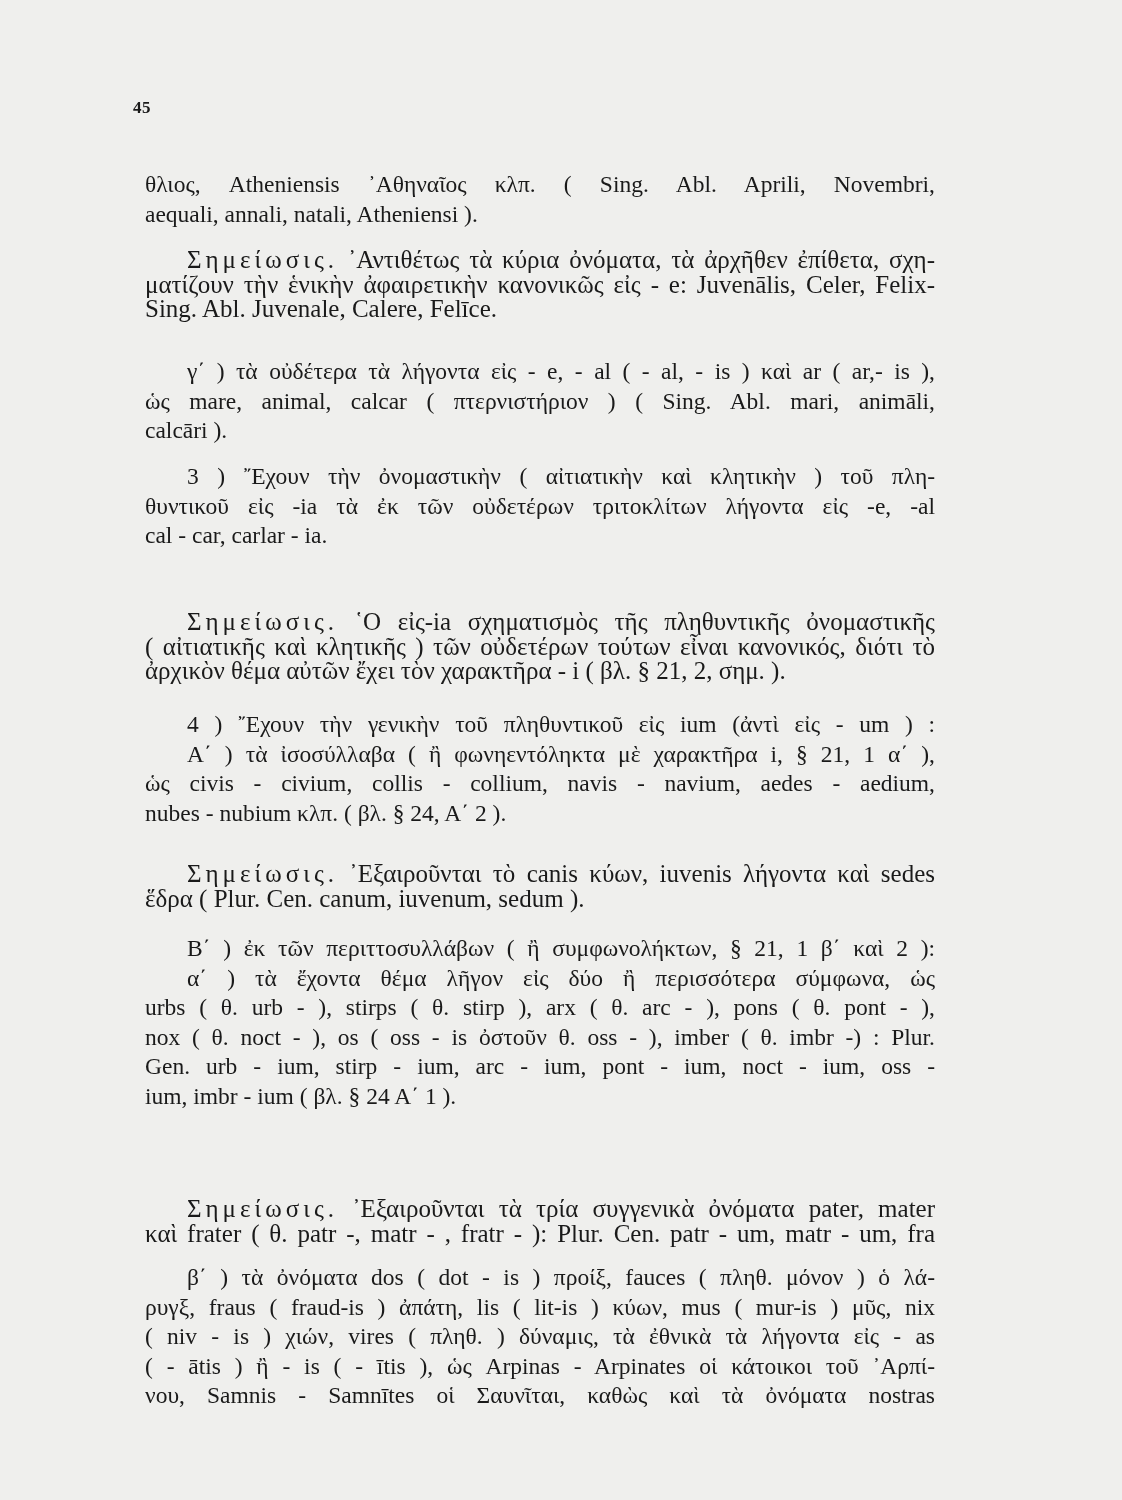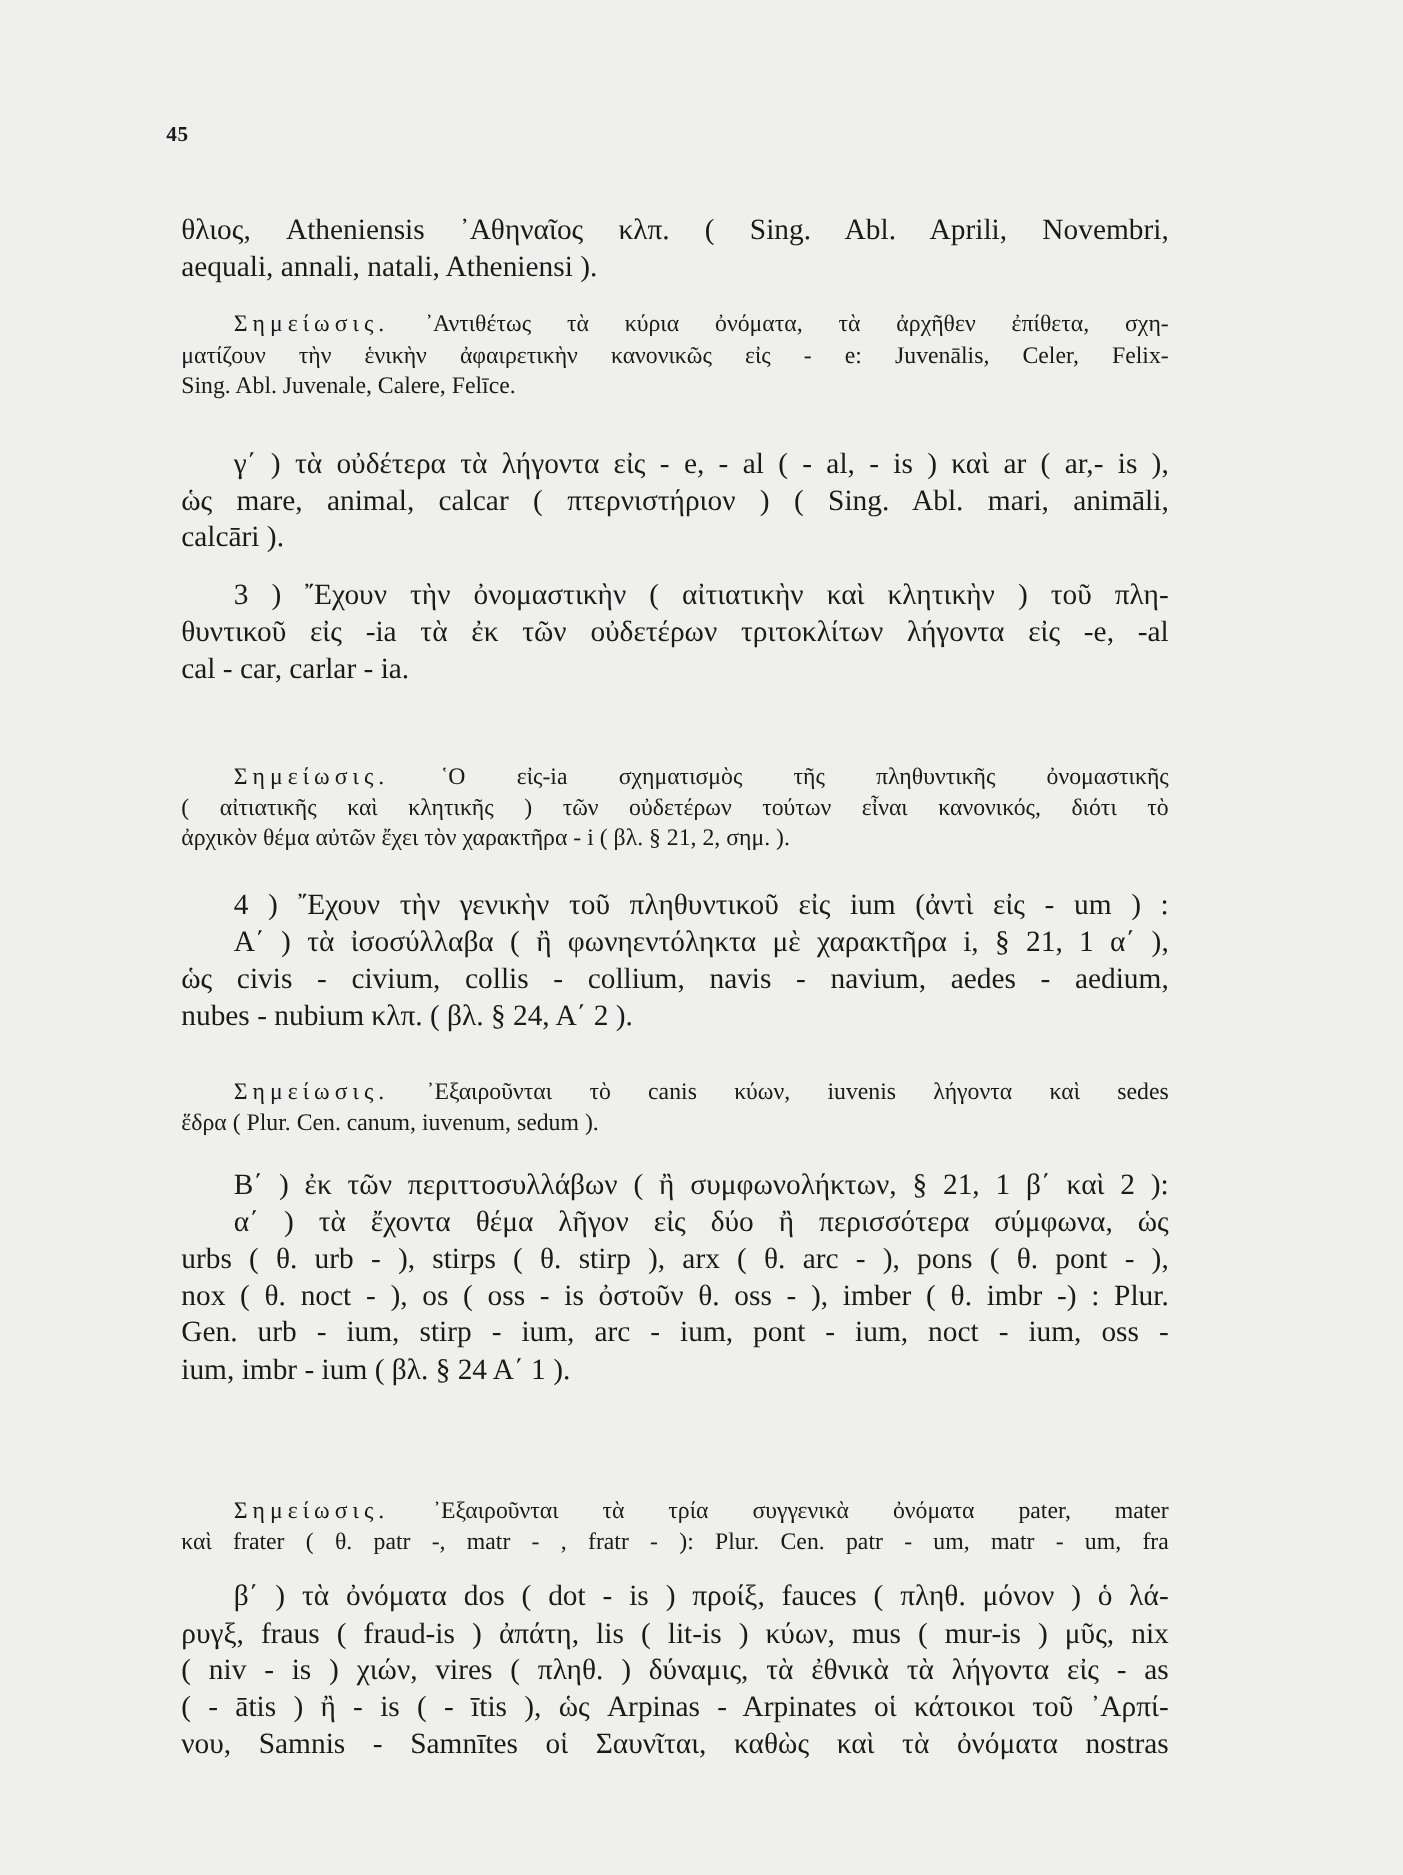--- a/index.html
+++ b/index.html
@@ -36,21 +36,21 @@
     text-align-last: justify;
   }
   .line.last {
     text-align-last: left;
   }
   .main {
     font-size: 23.5px;
     line-height: 29.5px;
   }
   .note {
-    font-size: 19px;
+    font-size: 25px;
     line-height: 24.5px;
   }
   .indent {
     padding-left: 42px;
   }
   .spaced {
     letter-spacing: 4px;
   }
 </style>
 </head>

